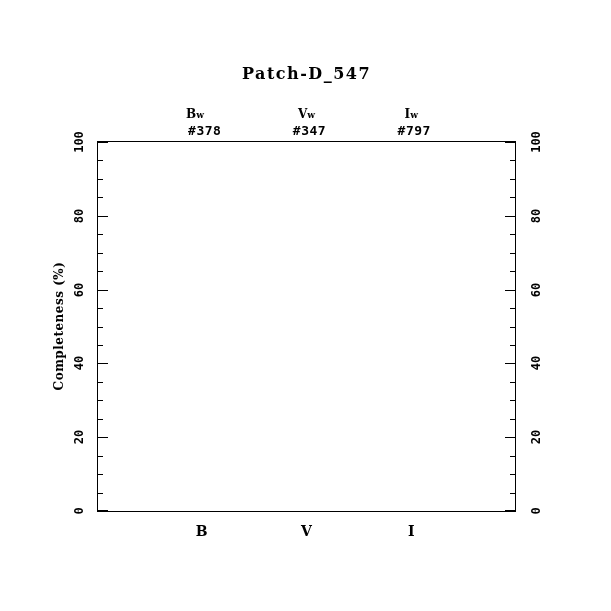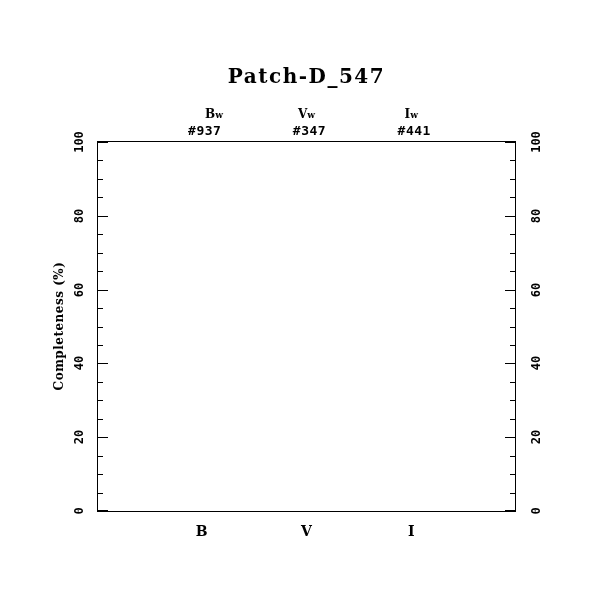--- a/index.html
+++ b/index.html
@@ -11,21 +11,21 @@
     color: #000000;
     font-family: "DejaVu Serif", serif;
     overflow: hidden;
   }
   .title {
     position: absolute;
     left: 97px;
     width: 419px;
     top: 64px;
     text-align: center;
-    font-size: 20px;
+    font-size: 16px;
     font-weight: 700;
     letter-spacing: 1.5px;
     white-space: nowrap;
   }
   .ylabel {
     position: absolute;
     left: 59px;
     top: 326px;
     transform: translate(-50%, -50%) rotate(-90deg);
     font-size: 12px;
@@ -144,20 +144,20 @@
       <span class="ytick-label" style="left: 536px; top: 363.4px;">40</span>
       <span class="ytick-label" style="left: 79px; top: 289.6px;">60</span>
       <span class="ytick-label" style="left: 536px; top: 289.6px;">60</span>
       <span class="ytick-label" style="left: 79px; top: 215.8px;">80</span>
       <span class="ytick-label" style="left: 536px; top: 215.8px;">80</span>
       <span class="ytick-label" style="left: 79px; top: 142px;">100</span>
       <span class="ytick-label" style="left: 536px; top: 142px;">100</span>
       <span class="cat-label" style="left: 201.75px; top: 531px;">B</span>
       <span class="cat-label" style="left: 306.5px; top: 531px;">V</span>
       <span class="cat-label" style="left: 411.25px; top: 531px;">I</span>
-      <span class="filter-label" style="left: 214px; top: 114px;"><span>B</span><span class="sub">w</span></span>
-      <span class="number-label" style="left: 204.75px; top: 130px;">#937</span>
+      <span class="filter-label" style="left: 195px; top: 114px;"><span>B</span><span class="sub">w</span></span>
+      <span class="number-label" style="left: 204.75px; top: 130px;">#378</span>
       <span class="filter-label" style="left: 306.5px; top: 114px; text-align: right;"><span>V</span><span class="sub">w</span></span>
       <span class="number-label" style="left: 309.5px; top: 130px;">#347</span>
       <span class="filter-label" style="left: 411.25px; top: 114px;"><span>I</span><span class="sub">w</span></span>
-      <span class="number-label" style="left: 414.25px; top: 130px;">#441</span>
+      <span class="number-label" style="left: 414.25px; top: 130px;">#797</span>
     </div>
 </div>
 
 </body></html>

